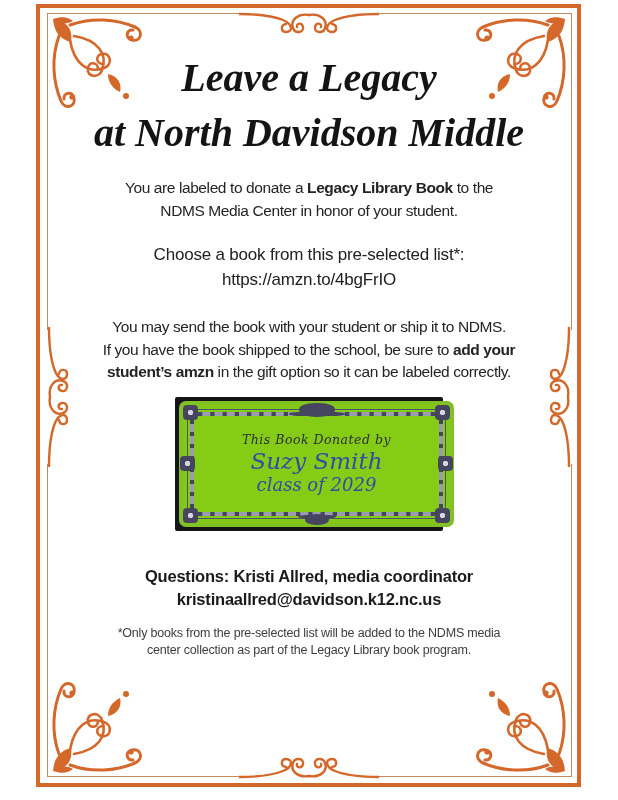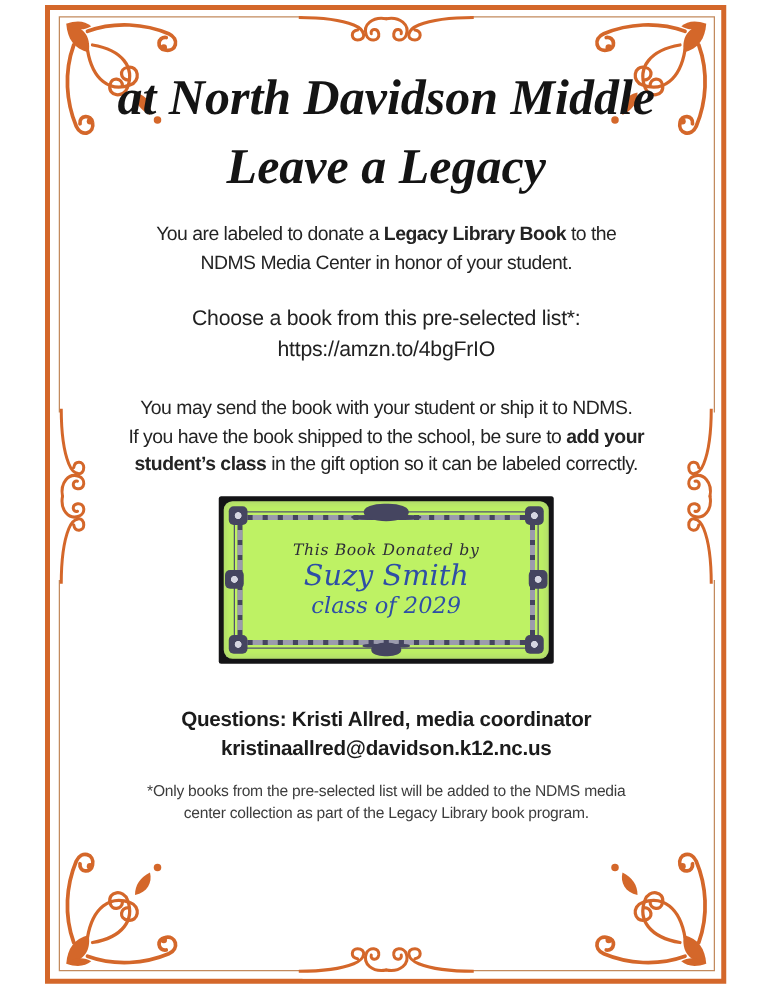--- a/index.html
+++ b/index.html
@@ -27,22 +27,22 @@
   .aud-heading{margin:14px 0 0 0;font-size:17.5px;font-weight:700;letter-spacing:-0.2px;}
   p.body{margin:17px auto 0 auto;font-size:15.5px;line-height:22.5px;letter-spacing:-0.4px;
          color:#242424;max-width:510px;}
   .prewrap{white-space:pre-line;}
   .cta{margin-top:20px;font-size:17px;font-weight:400;line-height:25px;letter-spacing:-0.2px;}
   .cta p{margin:0;}
   p.shipping{margin-top:24px;}
   
   .photo{position:relative;width:268px;height:134px;margin:13px auto 0 auto;background:#141416;
          border-radius:2px;padding:4px;box-sizing:border-box;text-align:center;}
-  .plate{position:relative;width:100%;height:100%;background:#bef264;border-radius:7px;
-         box-shadow:inset 0 0 8px rgba(120,120,140,.35);}
+  .plate{position:relative;width:100%;height:100%;background:#84cc16;border-radius:7px;
+         box-shadow:inset 0 0 8px rgba(120,120,140,.35);padding-left:15px;}
   .plate-line{position:absolute;inset:8px;border:1px solid #515170;border-radius:2px;}
   .plate-band{position:absolute;inset:11px;border:4px solid #454560;}
   .plate-band-tex{position:absolute;inset:11px;border:4px dashed rgba(226,226,236,.55);}
   .medallion{position:absolute;width:15px;height:15px;border-radius:4px;
              background:radial-gradient(circle,#d6d6e2 0 2.5px,#454560 3px);}
   .medallion.tl{left:4px;top:4px;} .medallion.tr{right:4px;top:4px;}
   .medallion.bl{left:4px;bottom:4px;} .medallion.br{right:4px;bottom:4px;}
   .medallion.ml{left:1px;top:50%;margin-top:-8px;} .medallion.mr{right:1px;top:50%;margin-top:-8px;}
   .crest{position:absolute;left:50%;background:#454560;border-radius:45% 45% 50% 50%;}
   .crest.top{top:2px;width:36px;height:14px;margin-left:-18px;
@@ -118,34 +118,34 @@
   <svg class="edge left" viewBox="0 0 140 26">
       <use href="#edge-swirl"></use>
     </svg>
   <svg class="edge right" viewBox="0 0 140 26">
       <use href="#edge-swirl"></use>
     </svg>
 
   <div class="content">
 
     <div class="title">
+      <div>Leave a Legacy</div>
       <div>at North Davidson Middle</div>
-      <div>Leave a Legacy</div>
     </div>
 
 
     <p class="body"><span>You are labeled to donate a </span><b>Legacy Library Book</b><span> to the</span><br><span>NDMS Media Center in honor of your student.</span></p>
 
 
     <div class="cta">
       <p>Choose a book from this pre-selected list*:</p>
       <p>https://amzn.to/4bgFrIO</p>
     </div>
 
-    <p class="body shipping"><span>You may send the book with your student or ship it to NDMS.</span><br><span>If you have the book shipped to the school,  be sure to </span><b>add your</b><br><b>student’s class</b><span> in the gift option so it can be labeled correctly.</span></p>
+    <p class="body shipping"><span>You may send the book with your student or ship it to NDMS.</span><br><span>If you have the book shipped to the school,  be sure to </span><b>add your</b><br><b>student’s amzn</b><span> in the gift option so it can be labeled correctly.</span></p>
 
     <div class="photo">
       <div class="plate">
         <div class="plate-line"></div>
         <div class="plate-band"></div>
         <div class="plate-band-tex"></div>
         <div class="medallion tl"></div>
         <div class="medallion tr"></div>
         <div class="medallion bl"></div>
         <div class="medallion br"></div>

